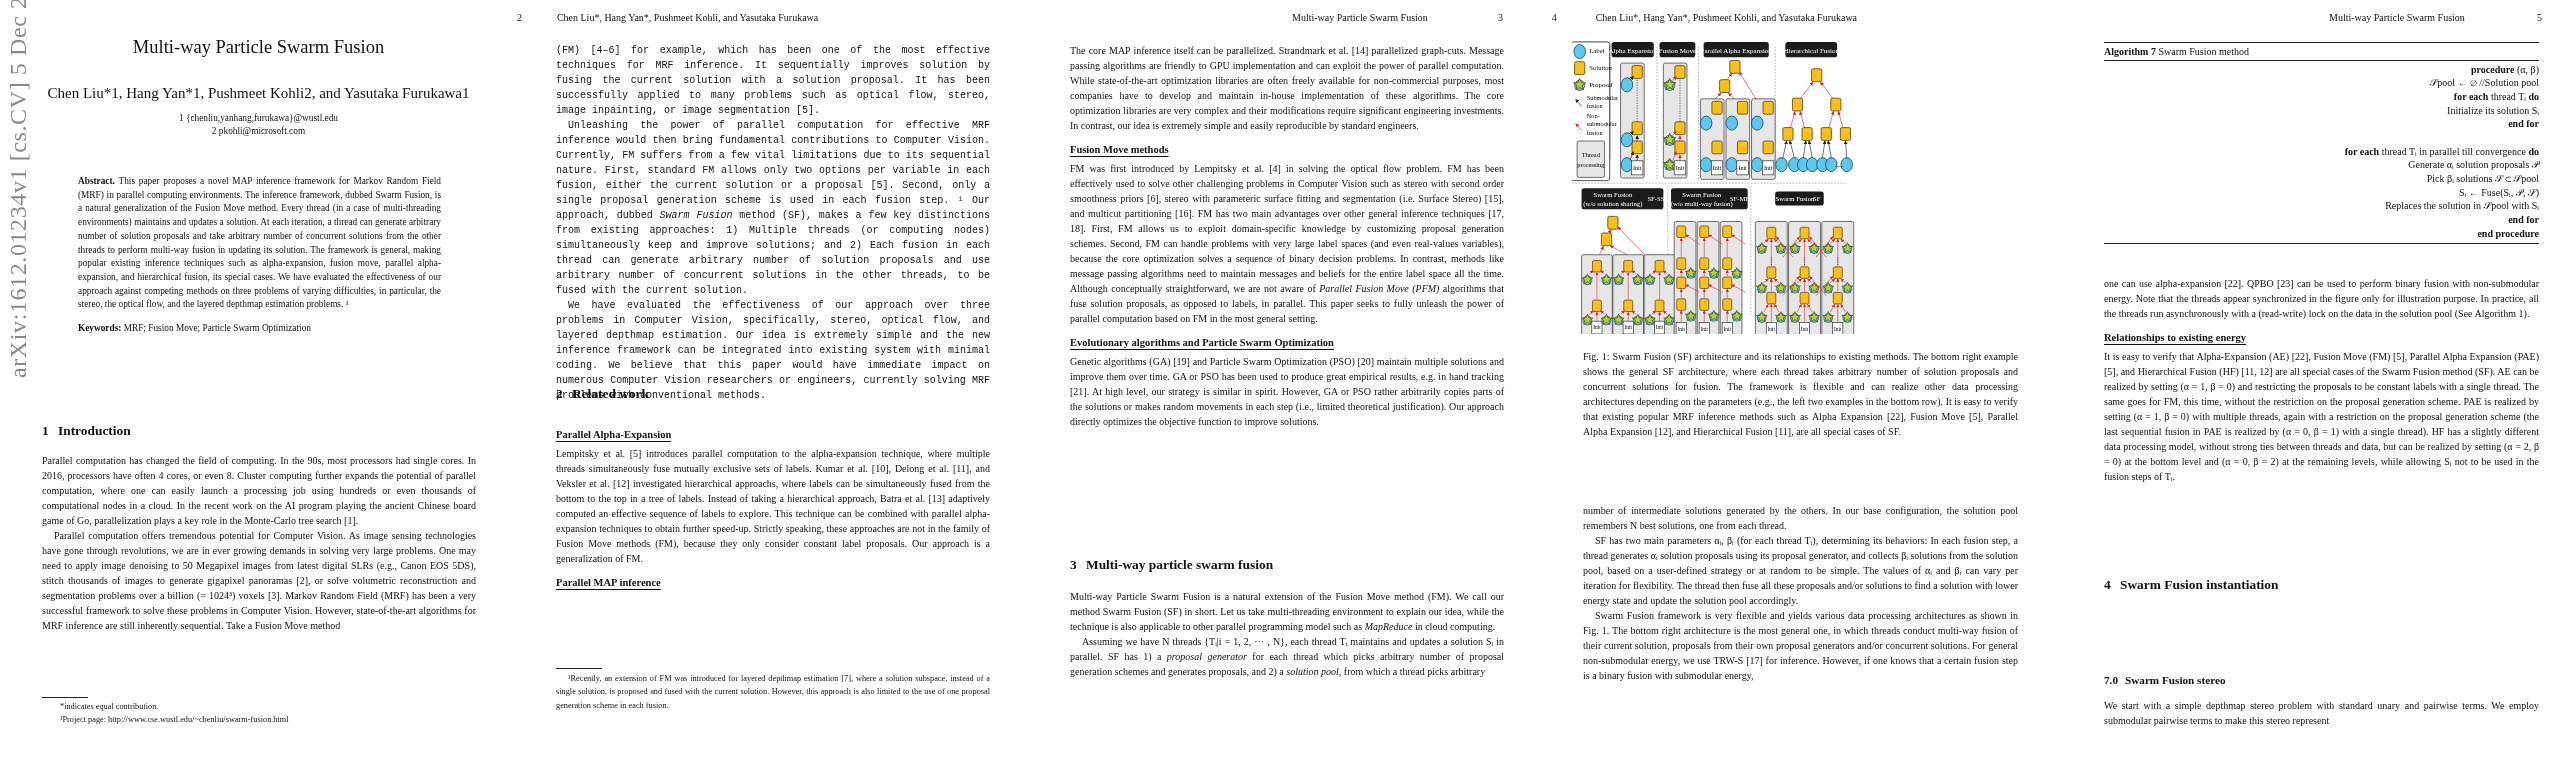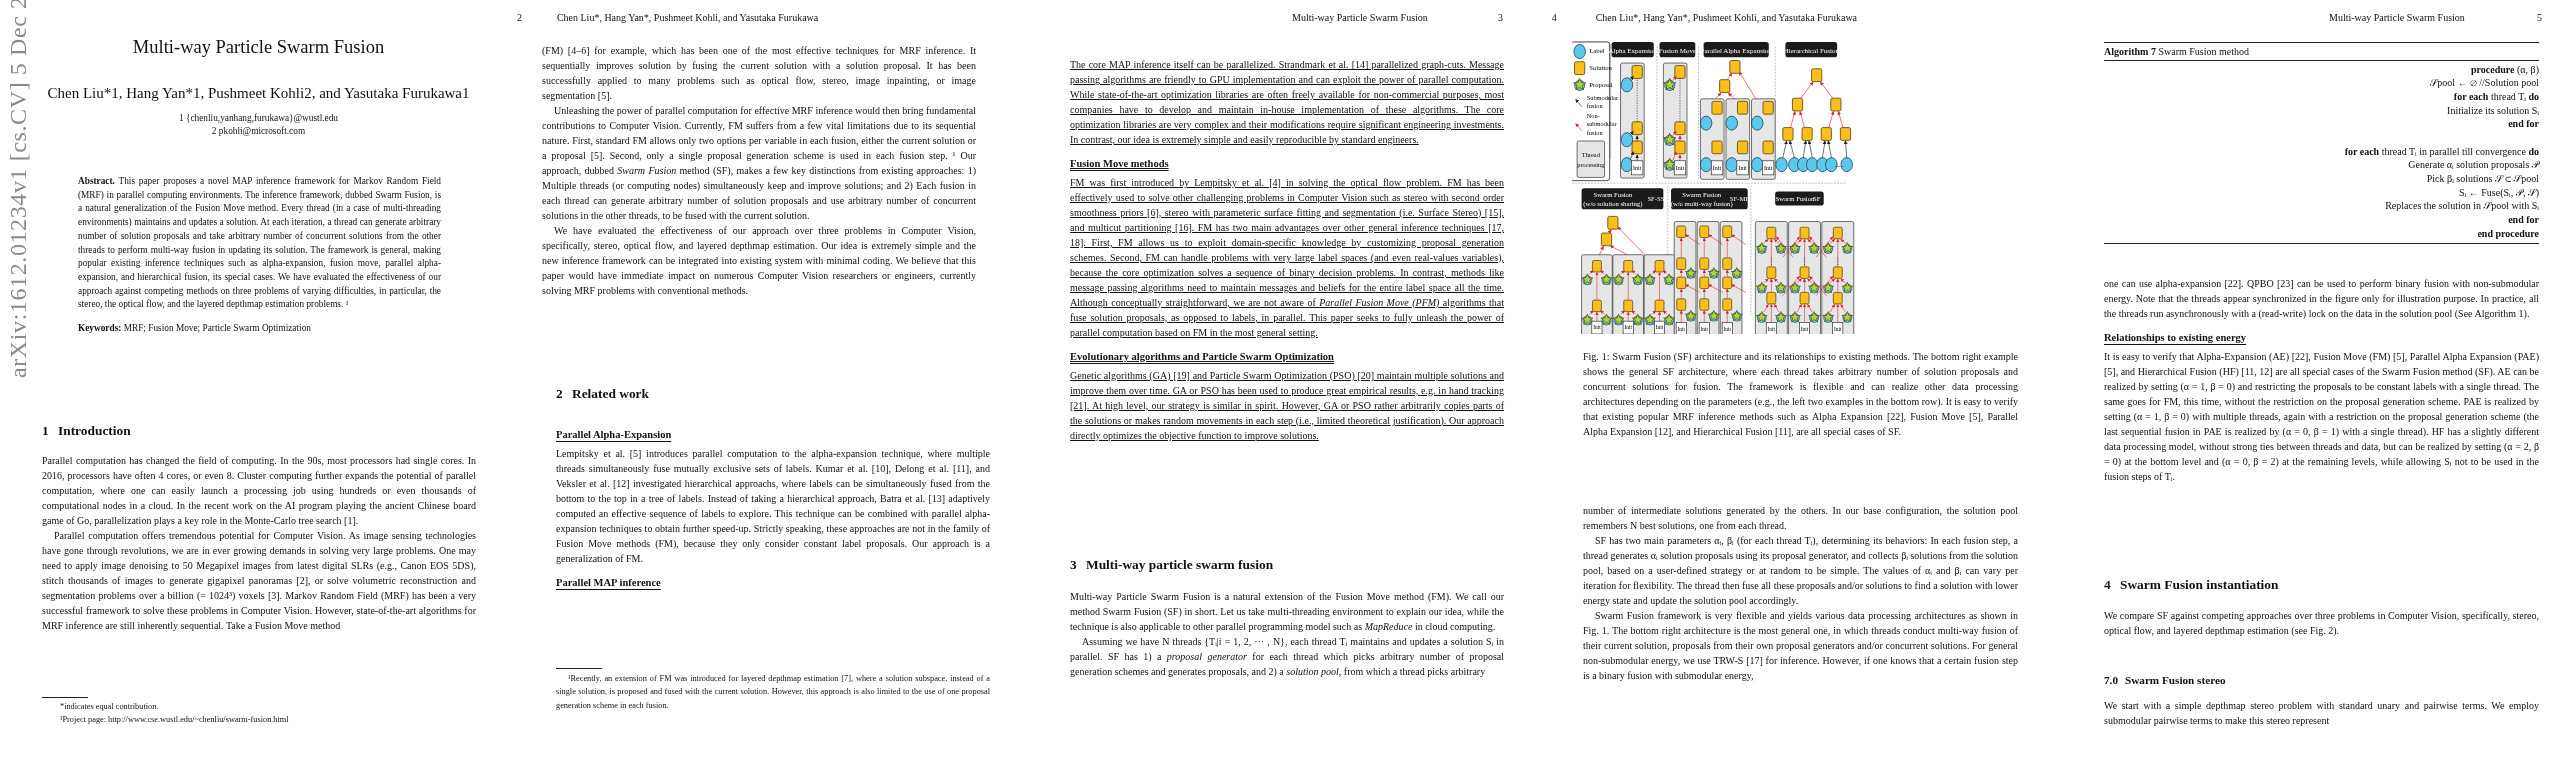--- a/index.html
+++ b/index.html
@@ -63,41 +63,41 @@
     <div>*indicates equal contribution.</div>
     <div>¹Project page: http://www.cse.wustl.edu/~chenliu/swarm-fusion.html</div>
   </div>
 </div>
 
 <div class="page p2">
   <div class="runhead" style="left:1.9px; width:447px;">
     <span class="num" style="left:0;">2</span>
     <span style="position:absolute; left:40px; white-space:nowrap;">Chen Liu*, Hang Yan*, Pushmeet Kohli, and Yasutaka Furukawa</span>
   </div>
-  <div class="txt" style="left:27px; top:43px; width:434px;">
+  <div class="txt" style="left:41px; top:43px; width:434px;font-family:Liberation Mono, monospace;">
     <p>(FM) [4–6] for example, which has been one of the most effective techniques for MRF inference. It sequentially improves solution by fusing the current solution with a solution proposal. It has been successfully applied to many problems such as optical flow, stereo, image inpainting, or image segmentation [5].</p>
     <p class="indent"><span>Unleashing the power of parallel computation for effective MRF inference would then bring fundamental contributions to Computer Vision. Currently, FM suffers from a few vital limitations due to its sequential nature. First, standard FM allows only two options per variable in each fusion, either the current solution or a proposal [5]. Second, only a single proposal generation scheme is used in each fusion step. ¹ Our approach, dubbed </span><i>Swarm Fusion</i><span> method (SF), makes a few key distinctions from existing approaches: 1) Multiple threads (or computing nodes) simultaneously keep and improve solutions; and 2) Each fusion in each thread can generate arbitrary number of solution proposals and use arbitrary number of concurrent solutions in the other threads, to be fused with the current solution.</span></p>
     <p class="indent">We have evaluated the effectiveness of our approach over three problems in Computer Vision, specifically, stereo, optical flow, and layered depthmap estimation. Our idea is extremely simple and the new inference framework can be integrated into existing system with minimal coding. We believe that this paper would have immediate impact on numerous Computer Vision researchers or engineers, currently solving MRF problems with conventional methods.</p>
   </div>
   <div class="sec" style="left:41px; top:386px;"><span class="n">2</span><span>Related work</span></div>
   <div class="txt" style="left:41px; top:418px; width:434px;">
     <div class="para-h" style="margin-top:9px;">Parallel Alpha-Expansion</div>
     <p>Lempitsky et al. [5] introduces parallel computation to the alpha-expansion technique, where multiple threads simultaneously fuse mutually exclusive sets of labels. Kumar et al. [10], Delong et al. [11], and Veksler et al. [12] investigated hierarchical approachs, where labels can be simultaneously fused from the bottom to the top in a tree of labels. Instead of taking a hierarchical approach, Batra et al. [13] adaptively computed an effective sequence of labels to explore. This technique can be combined with parallel alpha-expansion techniques to obtain further speed-up. Strictly speaking, these approaches are not in the family of Fusion Move methods (FM), because they only consider constant label proposals. Our approach is a generalization of FM.</p>
     <div class="para-h" style="margin-top:9px;">Parallel MAP inference</div>
   </div>
   <div class="fnrule" style="left:41px; top:668px;"></div>
   <div class="fn" style="left:41px; top:672px; width:434px; text-indent:12px;">¹Recently, an extension of FM was introduced for layered depthmap estimation [7], where a solution subspace, instead of a single solution, is proposed and fused with the current solution. However, this approach is also limited to the use of one proposal generation scheme in each fusion.</div>
 </div>
 
 <div class="page p3">
   <div class="runhead" style="left:0; width:476px;">
     <span style="position:absolute; left:262px; white-space:nowrap;">Multi-way Particle Swarm Fusion</span>
     <span class="num" style="left:468px;">3</span>
   </div>
-  <div class="txt" style="left:40px; top:57px; width:434px;text-decoration:underline;">
+  <div class="txt" style="left:40px; top:43px; width:434px;">
     <p>The core MAP inference itself can be parallelized. Strandmark et al. [14] parallelized graph-cuts. Message passing algorithms are friendly to GPU implementation and can exploit the power of parallel computation. While state-of-the-art optimization libraries are often freely available for non-commercial purposes, most companies have to develop and maintain in-house implementation of these algorithms. The core optimization libraries are very complex and their modifications require significant engineering investments. In contrast, our idea is extremely simple and easily reproducible by standard engineers.</p>
     <div class="para-h" style="margin-top:9px;">Fusion Move methods</div>
     <p><span>FM was first introduced by Lempitsky et al. [4] in solving the optical flow problem. FM has been effectively used to solve other challenging problems in Computer Vision such as stereo with second order smoothness priors [6], stereo with parameteric surface fitting and segmentation (i.e. Surface Stereo) [15], and multicut partitioning [16]. FM has two main advantages over other general inference techniques [17, 18]. First, FM allows us to exploit domain-specific knowledge by customizing proposal generation schemes. Second, FM can handle problems with very large label spaces (and even real-values variables), because the core optimization solves a sequence of binary decision problems. In contrast, methods like message passing algorithms need to maintain messages and beliefs for the entire label space all the time. Although conceptually straightforward, we are not aware of </span><i>Parallel Fusion Move (PFM)</i><span> algorithms that fuse solution proposals, as opposed to labels, in parallel. This paper seeks to fully unleash the power of parallel computation based on FM in the most general setting.</span></p>
     <div class="para-h" style="margin-top:9px;">Evolutionary algorithms and Particle Swarm Optimization</div>
     <p>Genetic algorithms (GA) [19] and Particle Swarm Optimization (PSO) [20] maintain multiple solutions and improve them over time. GA or PSO has been used to produce great empirical results, e.g. in hand tracking [21]. At high level, our strategy is similar in spirit. However, GA or PSO rather arbitrarily copies parts of the solutions or makes random movements in each step (i.e., limited theoretical justification). Our approach directly optimizes the objective function to improve solutions.</p>
   </div>
   <div class="sec" style="left:40px; top:557px;"><span class="n">3</span><span>Multi-way particle swarm fusion</span></div>
   <div class="txt" style="left:40px; top:589px; width:434px;">
     <p><span>Multi-way Particle Swarm Fusion is a natural extension of the Fusion Move method (FM). We call our method Swarm Fusion (SF) in short. Let us take multi-threading environment to explain our idea, while the technique is also applicable to other parallel programming model such as </span><i>MapReduce</i><span> in cloud computing.</span></p>
     <p class="indent"><span>Assuming we have N threads {Tᵢ|i = 1, 2, ··· , N}, each thread Tᵢ maintains and updates a solution Sᵢ in parallel. SF has 1) a </span><i>proposal generator</i><span> for each thread which picks arbitrary number of proposal generation schemes and generates proposals, and 2) a </span><i>solution pool</i><span>, from which a thread picks arbitrary</span></p>
@@ -591,17 +591,16 @@
     </div>
     <div class="rule-thin"></div>
   </div>
 
   <div class="txt" style="left:43px; top:276px; width:435px;">
     <p>one can use alpha-expansion [22]. QPBO [23] can be used to perform binary fusion with non-submodular energy. Note that the threads appear synchronized in the figure only for illustration purpose. In practice, all the threads run asynchronously with a (read-write) lock on the data in the solution pool (See Algorithm 1).</p>
     <div class="para-h" style="margin-top:9px;">Relationships to existing energy</div>
     <p>It is easy to verify that Alpha-Expansion (AE) [22], Fusion Move (FM) [5], Parallel Alpha Expansion (PAE) [5], and Hierarchical Fusion (HF) [11, 12] are all special cases of the Swarm Fusion method (SF). AE can be realized by setting (α = 1, β = 0) and restricting the proposals to be constant labels with a single thread. The same goes for FM, this time, without the restriction on the proposal generation scheme. PAE is realized by setting (α = 1, β = 0) with multiple threads, again with a restriction on the proposal generation scheme (the last sequential fusion in PAE is realized by (α = 0, β = 1) with a single thread). HF has a slightly different data processing model, without strong ties between threads and data, but can be realized by setting (α = 2, β = 0) at the bottom level and (α = 0, β = 2) at the remaining levels, while allowing Sᵢ not to be used in the fusion steps of Tᵢ.</p>
   </div>
   <div class="sec" style="left:43px; top:577px;"><span class="n">4</span><span>Swarm Fusion instantiation</span></div>
-  <div class="txt" style="left:43px; top:608px; width:435px;">We compare SF against competing approaches over three problems in Computer Vision, specifically, stereo, optical flow, and layered depthmap estimation (see Fig. 2).</div>
   <div class="subsec" style="left:43px; top:674px;"><span class="n">7.0</span><span>Swarm Fusion stereo</span></div>
   <div class="txt" style="left:43px; top:698px; width:435px;">We start with a simple depthmap stereo problem with standard unary and pairwise terms. We employ submodular pairwise terms to make this stereo represent</div>
 </div>
 
 
 </body></html>

